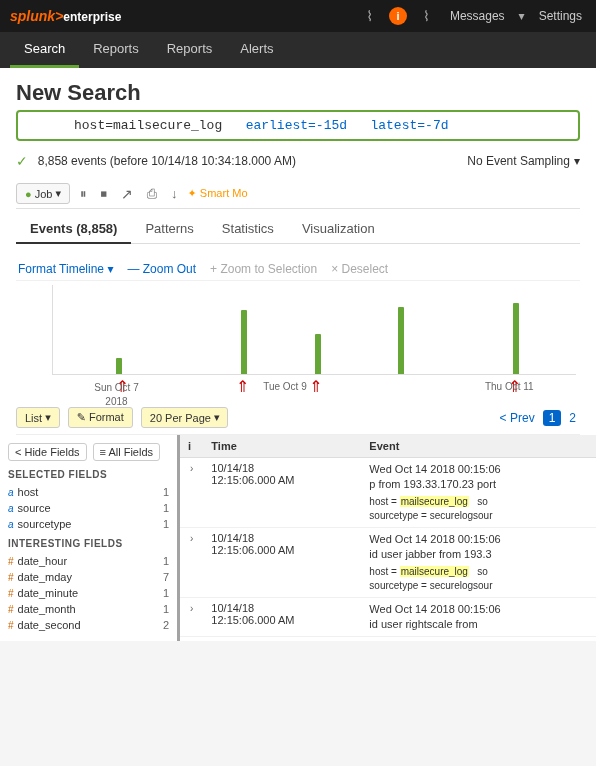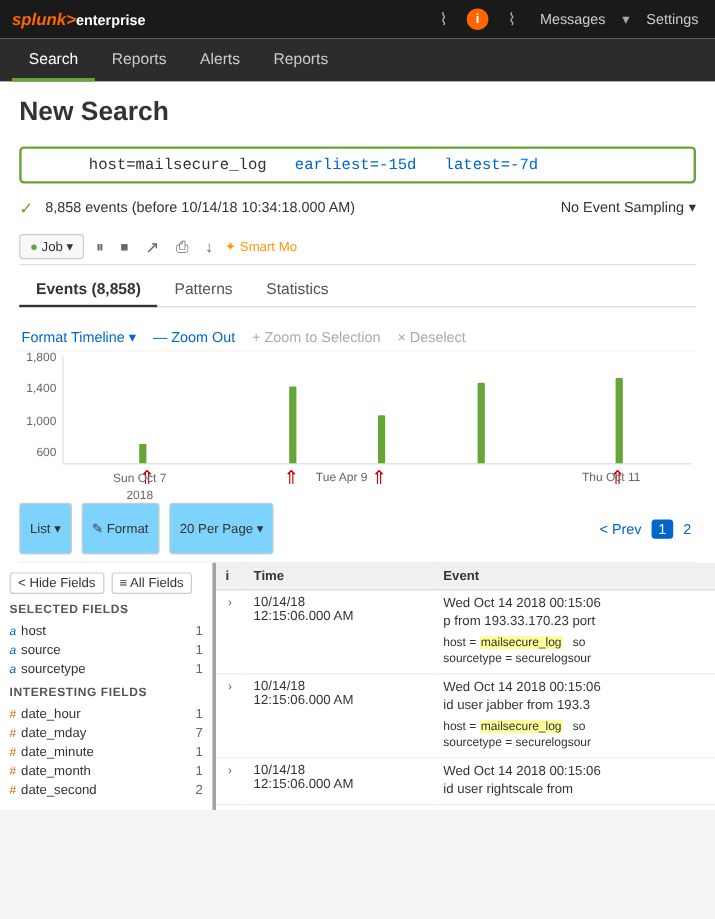--- a/index.html
+++ b/index.html
@@ -49,21 +49,21 @@
       border-bottom: 3px solid #65a637;
     }
 
     
     .page-content { background: white; padding: 12px 16px 0 16px; }
 
     .page-title {
       font-size: 22px;
       font-weight: bold;
       color: #333;
-      margin-bottom: 16px;
+      margin-bottom: 4px;
     }
 
     
     .search-bar-container {
       border: 2px solid #65a637;
       border-radius: 4px;
       padding: 6px 10px;
       background: white;
       margin-bottom: 8px;
       font-family: 'Courier New', monospace;
@@ -210,24 +210,24 @@
     
     .results-controls {
       display: flex;
       align-items: center;
       gap: 8px;
       padding: 6px 0;
       border-bottom: 1px solid #eee;
       font-size: 12px;
     }
     .results-btn {
-      background: #7dd3fc;
+      background: #fef9c3;
       border: 1px solid #ccc;
       border-radius: 3px;
-      padding: 14px 8px;
+      padding: 3px 8px;
       font-size: 11px;
       cursor: pointer;
       color: #333;
       display: flex;
       align-items: center;
       gap: 3px;
     }
     .results-spacer { flex: 1; }
     .pagination {
       display: flex;
@@ -377,22 +377,22 @@
   <div class="top-bar-info">i</div>
   <span class="top-bar-icon" style="color:#aaa;">⌇</span>
   <span class="top-bar-link">Messages</span>
   <span style="color:#aaa;">▾</span>
   <span class="top-bar-link">Settings</span>
 </div>
 
 <div class="main-nav">
   <a class="main-nav-item active">Search</a>
   <a class="main-nav-item">Reports</a>
+  <a class="main-nav-item">Reports</a>
   <a class="main-nav-item">Alerts</a>
-  <a class="main-nav-item">Reports</a>
 </div>
 
 <div class="page-content">
   <h1 class="page-title">New Search</h1>
 
   <div class="search-bar-container">
     <span class="search-term-host">host=mailsecure_log</span>
     &nbsp;
     <span class="search-term-key">earliest=-15d</span>
     &nbsp;
@@ -419,39 +419,34 @@
     <span class="toolbar-icon" style="font-size:14px;">↗</span>
     <span class="toolbar-icon">⎙</span>
     <span class="toolbar-icon">↓</span>
     <span class="smart-mode">✦ Smart Mo</span>
   </div>
 
   <div class="tabs">
     <div class="tab active">Events (8,858)</div>
     <div class="tab">Patterns</div>
     <div class="tab">Statistics</div>
+    <div class="tab">Visualization</div>
   </div>
 
   <div class="timeline-controls">
     <button class="timeline-btn">
       <span>Format Timeline</span> <span>▾</span>
     </button>
     <button class="timeline-btn">— Zoom Out</button>
     <button class="timeline-btn disabled" style="color:#aaa;">+ Zoom to Selection</button>
     <button class="timeline-btn disabled" style="color:#aaa;">× Deselect</button>
   </div>
 
   <div class="timeline-chart">
     <div style="display:flex; height:90px;">
-      <div class="y-axis">
-        <span>1,800</span>
-        <span>1,400</span>
-        <span>1,000</span>
-        <span>600</span>
-      </div>
       <div class="chart-area" style="flex:1; position:relative;">
 
         <div class="chart-bar" style="left:12%; height:18%; bottom:0;"></div>
 
         <div class="chart-bar" style="left:36%; height:72%; bottom:0;"></div>
 
         <div class="chart-bar" style="left:50%; height:45%; bottom:0;"></div>
 
         <div class="chart-bar" style="left:66%; height:75%; bottom:0;"></div>
 
@@ -460,21 +455,21 @@
         <div style="position:absolute; left:12%; bottom:-22px; color:#cc0000; font-size:16px;">⇑</div>
         <div style="position:absolute; left:35%; bottom:-22px; color:#cc0000; font-size:16px;">⇑</div>
         <div style="position:absolute; left:49%; bottom:-22px; color:#cc0000; font-size:16px;">⇑</div>
         <div style="position:absolute; left:87%; bottom:-22px; color:#cc0000; font-size:16px;">⇑</div>
       </div>
     </div>
 
     <div class="x-axis-labels" style="position:relative; margin-left:36px; height:36px; font-size:10px; color:#666;">
       <div class="x-label" style="position:absolute; left:8%; top:6px; white-space:pre; text-align:center; line-height:1.4;">Sun Oct 7
 2018</div>
-      <div class="x-label" style="position:absolute; left:40%; top:6px;">Tue Apr 9</div>
+      <div class="x-label" style="position:absolute; left:40%; top:6px;">Tue Oct 9</div>
       <div class="x-label" style="position:absolute; left:82%; top:6px;">Thu Oct 11</div>
     </div>
   </div>
 
   <div class="results-controls">
     <button class="results-btn">
       <span>List</span>
       <span>▾</span>
     </button>
     <button class="results-btn">✎ Format</button>

